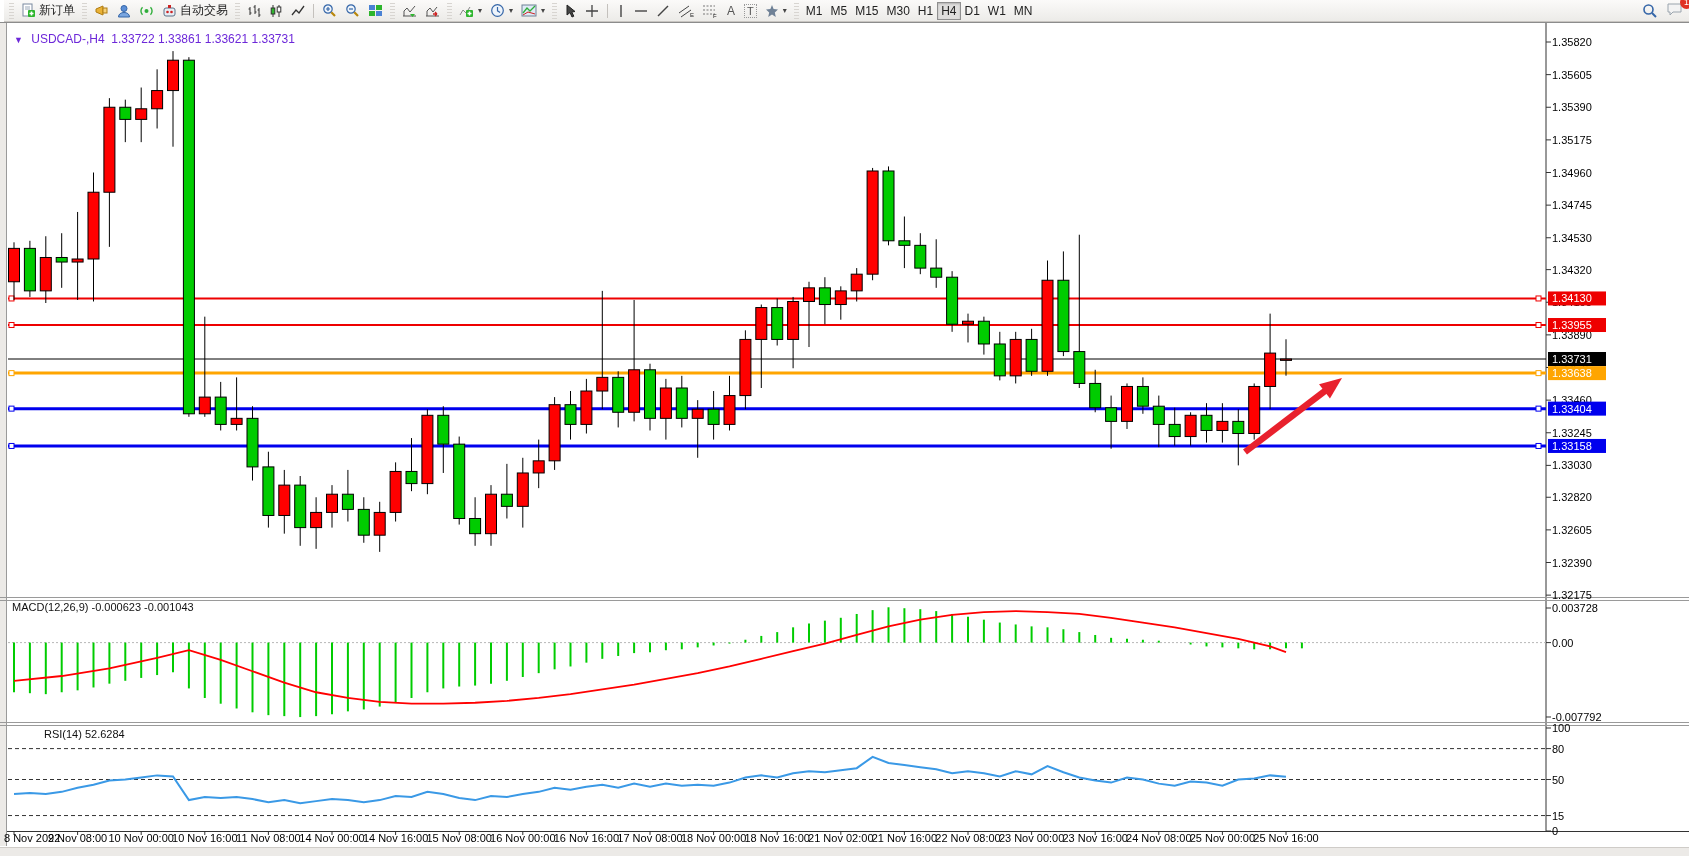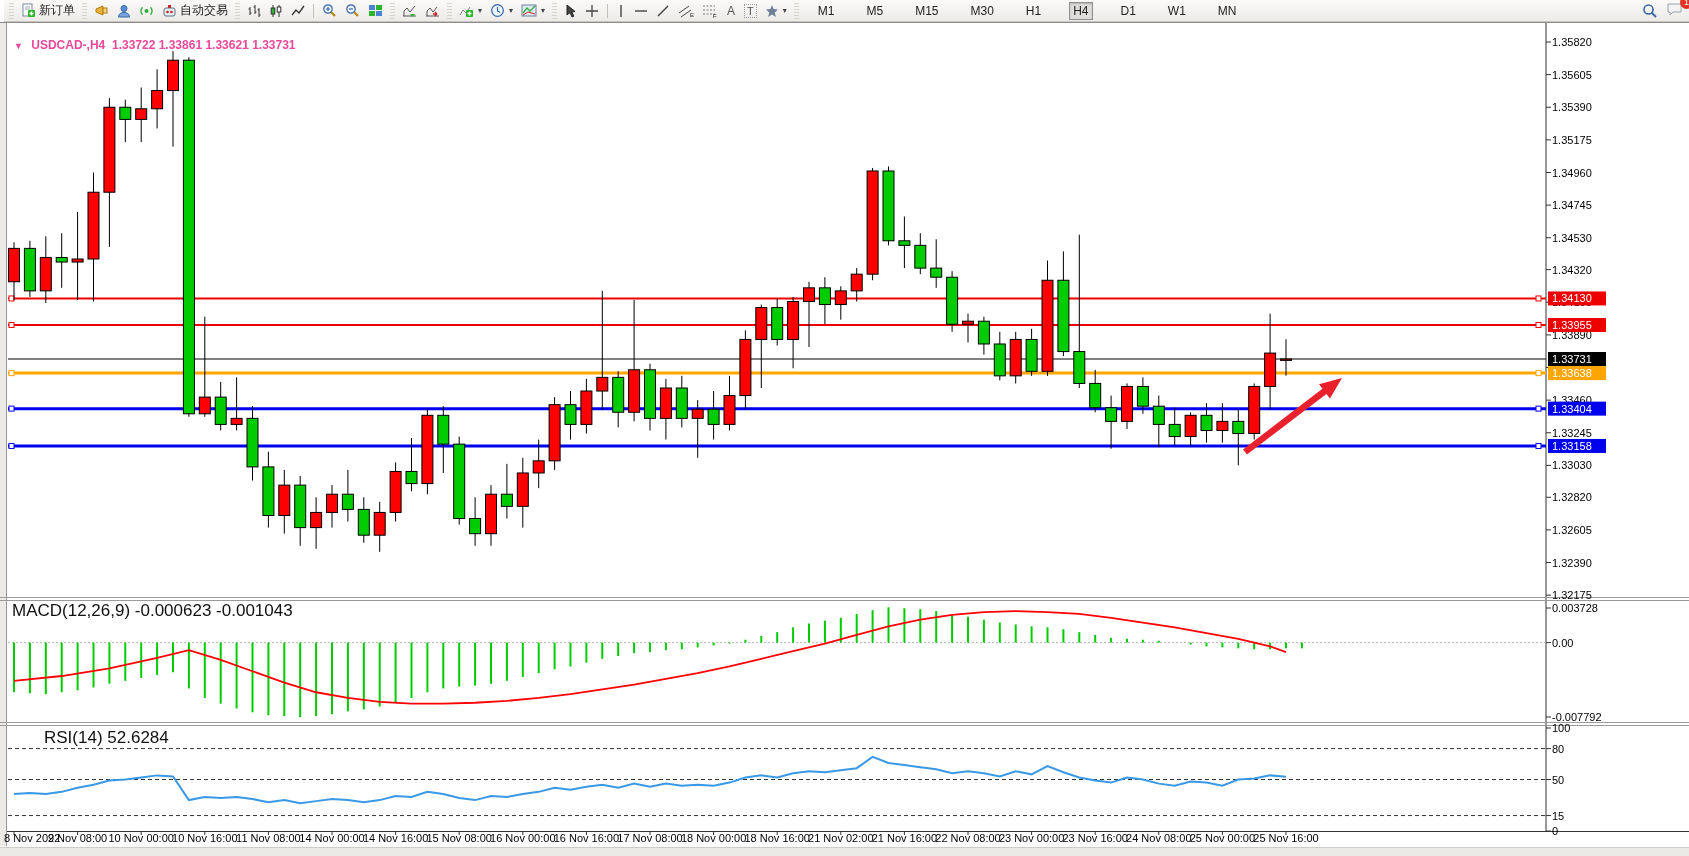--- a/index.html
+++ b/index.html
@@ -18,28 +18,28 @@
   }
   .tbtn.active { border:1px solid #8f8f8f; background:#dfdedd; box-shadow:inset 0 1px 2px rgba(0,0,0,.2); }
   .grip { width:5px; height:16px; margin:0 3px;
     background:repeating-linear-gradient(#d8d5d1 0 1px, transparent 1px 3px); }
   .sep { width:1px; height:14px; background:#c4c1bd; margin:0 4px; }
   .caret { font-size:8px; color:#444; margin-left:1px; }
   .tb-right { margin-left:auto; display:flex; align-items:center; margin-right:4px; }
   .badge { position:absolute; top:-4px; right:-6px; background:#e03224; color:#fff; font-size:9px;
     border-radius:8px; min-width:13px; height:13px; line-height:13px; text-align:center; padding:0 1px; }
   .bubble-wrap { position:relative; }
-  .tf-btn { margin:0 12px; }
+  .tf-btn { margin:0 0; }
   
   .chart-window { position:absolute; left:0; top:22px; width:1689px; height:824px; background:#fff; }
   .left-gutter { position:absolute; left:0; top:22px; width:7px; height:824px; background:#eceae7; border-right:1px solid #9a9a9a; z-index:5; }
   .bottom-strip { position:absolute; left:0; top:847px; width:1689px; height:9px; background:#eceae7; border-top:1px solid #cfccc8; z-index:5; }
-  .ohlc-line { position:absolute; left:14px; top:38px; font-size:12px; color:#ec4899; z-index:20; background:transparent;font-weight:bold; }
+  .ohlc-line { position:absolute; left:14px; top:32px; font-size:12px; color:#6d28d9; z-index:20; background:transparent; }
   .ohlc-line .tri { font-size:9px; margin-right:5px; }
-  .ind-label { position:absolute; left:12px; font-size:17px; color:#111; z-index:20; }
+  .ind-label { position:absolute; left:12px; font-size:11px; color:#111; z-index:20; }
   #chart-svg { position:absolute; left:0; top:0; z-index:10; }
 </style>
 </head>
 <body>
 
 <div class="toolbar">
   <span class="grip"></span>
 
   <button class="tbtn">
     <svg width="15" height="15" viewBox="0 0 15 15">

